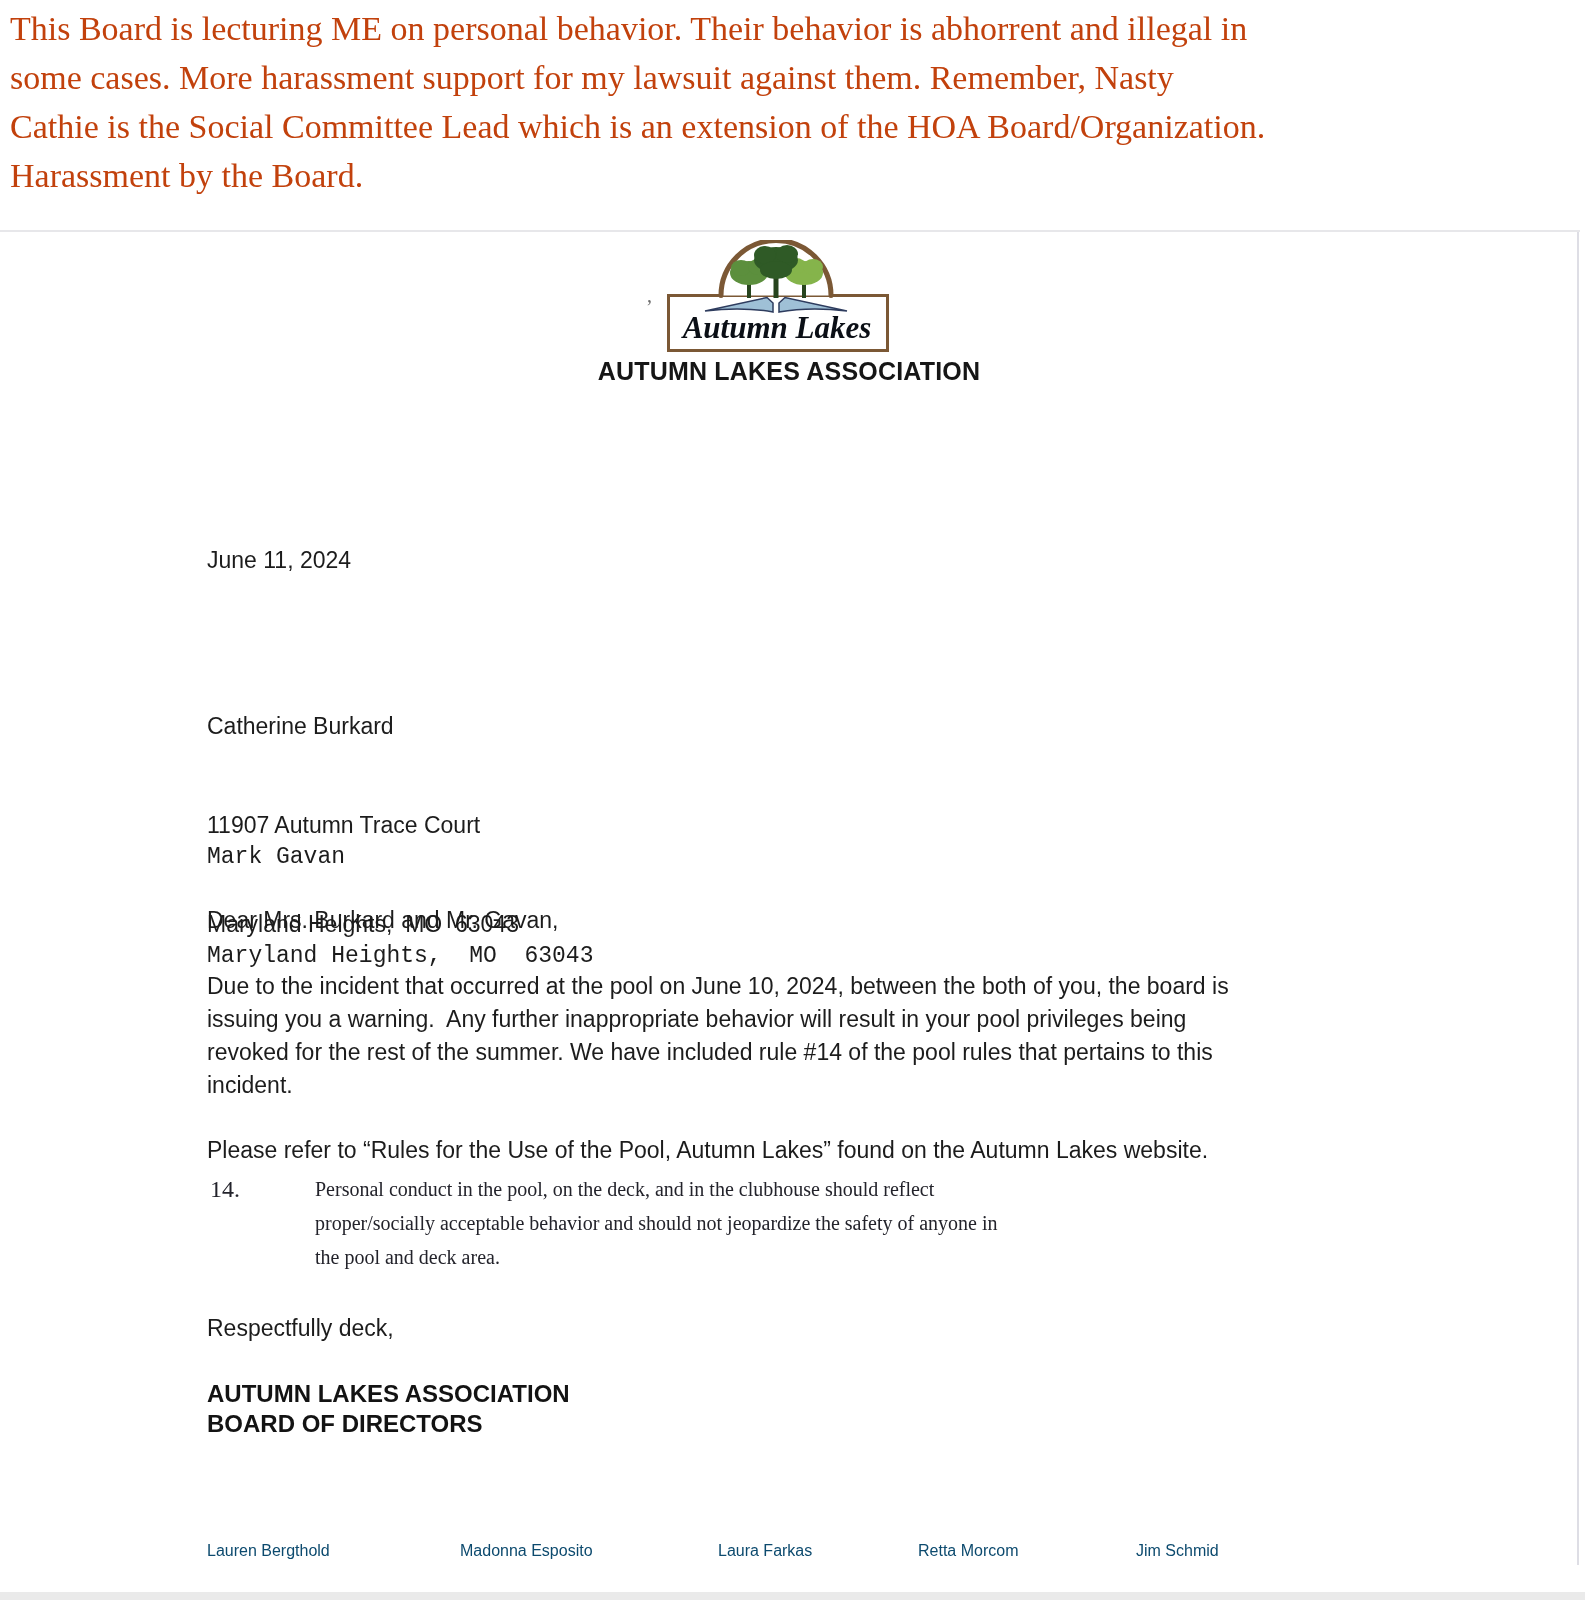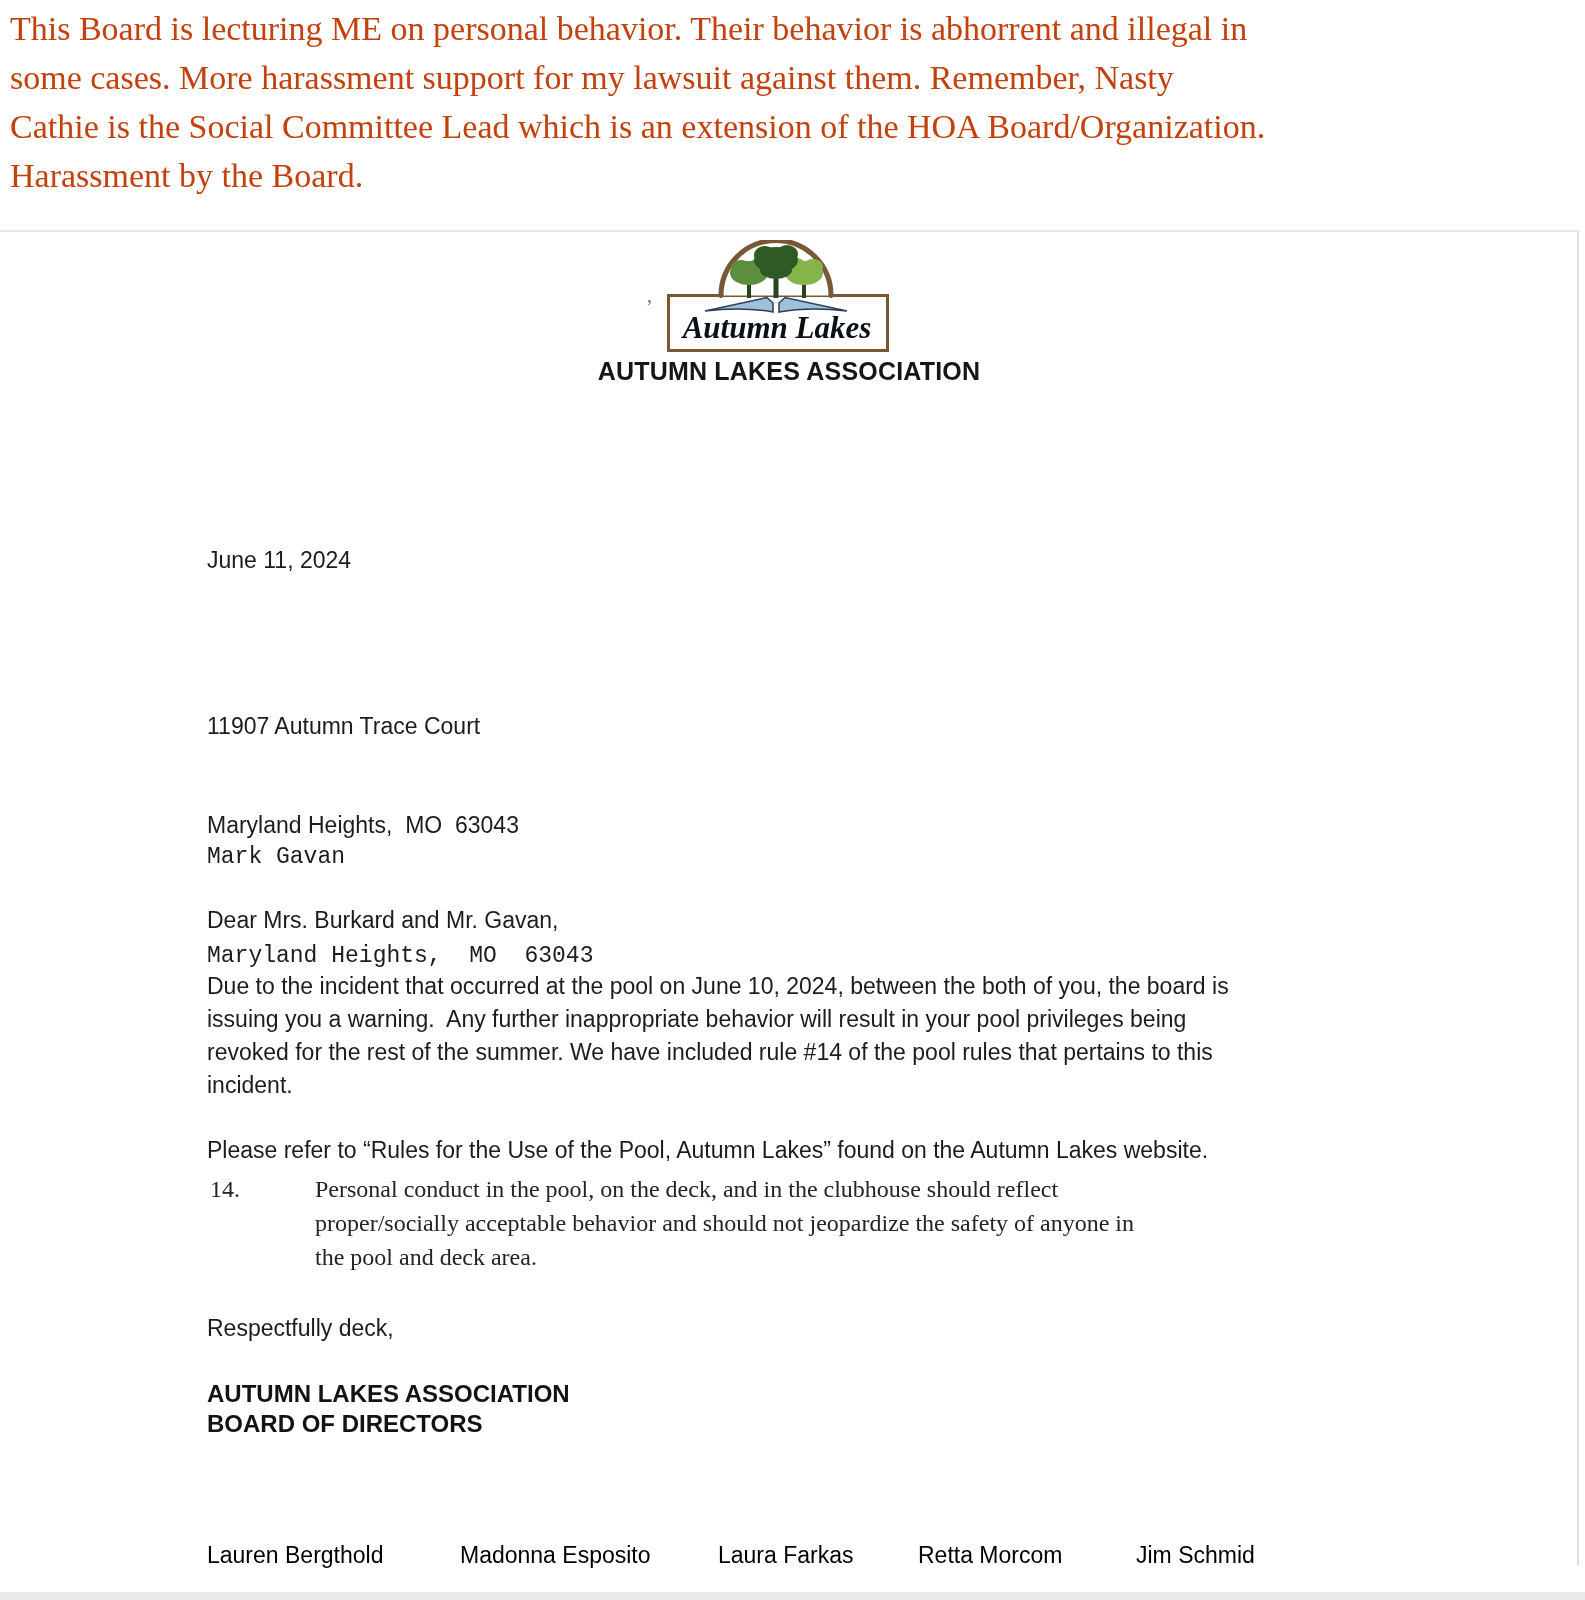--- a/index.html
+++ b/index.html
@@ -35,27 +35,27 @@
   .recipient-2{left:207px;top:775px;font-family:Liberation Mono, monospace;}
   .salutation{left:207px;top:904px;}
   .paragraph{left:207px;top:970px;width:1120px;}
   .refer{left:207px;top:1134px;width:1150px;}
   .rule-number{
     left:210px;top:1172px;
     font-family:"Liberation Serif",serif;font-size:24px;line-height:34px;color:#23232b;
   }
   .rule-lines{
     left:315px;top:1172px;width:1000px;
-    font-family:"Liberation Serif",serif;font-size:24px;line-height:34px;color:#23232b;white-space:pre-wrap;
+    font-family:"Liberation Serif",serif;font-size:20px;line-height:34px;color:#23232b;white-space:pre-wrap;
   }
   .closing{left:207px;top:1312px;}
   .signature{
     left:207px;top:1379px;font-weight:bold;font-size:24px;line-height:30px;color:#131313;
   }
-  .board-name{top:1542px;font-size:23px;color:#000000;}
+  .board-name{top:1542px;font-size:16px;color:#0c4a6e;}
   .bn-0{left:207px;} .bn-1{left:460px;} .bn-2{left:718px;} .bn-3{left:918px;} .bn-4{left:1136px;}
 </style>
 </head>
 <body>
 
 <div class="abs annotation">This Board is lecturing ME on personal behavior. Their behavior is abhorrent and illegal in<br>some cases. More harassment support for my lawsuit against them. Remember, Nasty<br>Cathie is the Social Committee Lead which is an extension of the HOA Board/Organization.<br>Harassment by the Board.</div>
 
 <div class="abs top-divider"></div>
 <div class="abs right-edge"></div>
 <div class="abs bottom-strip"></div>
@@ -96,20 +96,21 @@
 
     <text x="114" y="98" text-anchor="middle" font-family="Liberation Serif, serif" font-style="italic" font-weight="bold" font-size="31" fill="#0b0f16">Autumn Lakes</text>
   </svg>
 </div>
 
 <div class="abs org-line">AUTUMN LAKES ASSOCIATION</div>
 
 <div class="abs body-text date">June 11, 2024</div>
 
 <div class="abs body-text recipient-1">
+  <div>Catherine Burkard</div>
   <div>11907 Autumn Trace Court</div>
   <div>Maryland Heights,  MO  63043</div>
 </div>
 
 <div class="abs body-text recipient-2">
   <div>Mark Gavan</div>
   <div>Maryland Heights,  MO  63043</div>
 </div>
 
 <div class="abs body-text salutation">Dear Mrs. Burkard and Mr. Gavan,</div>

